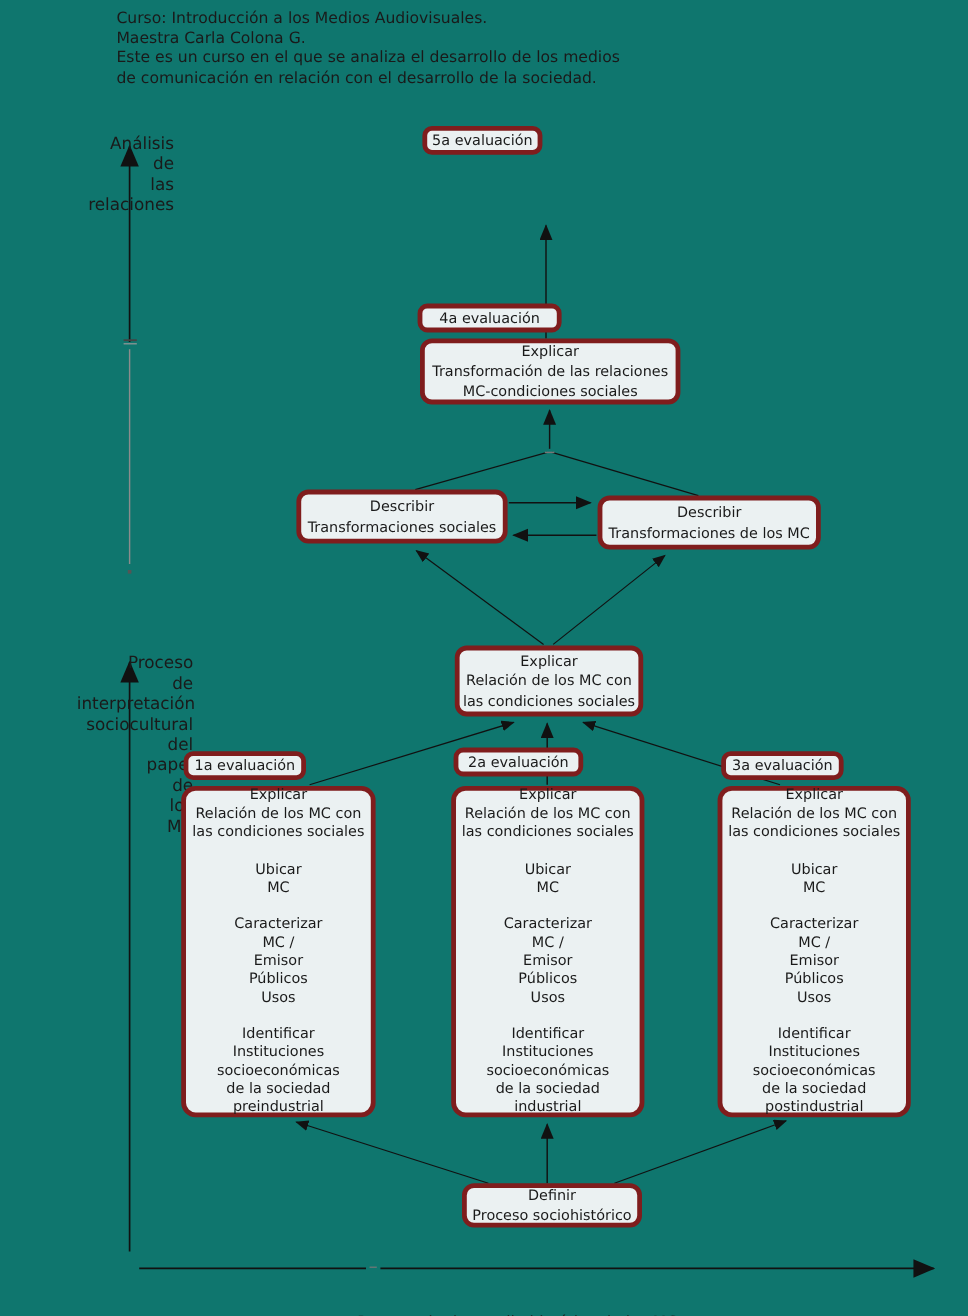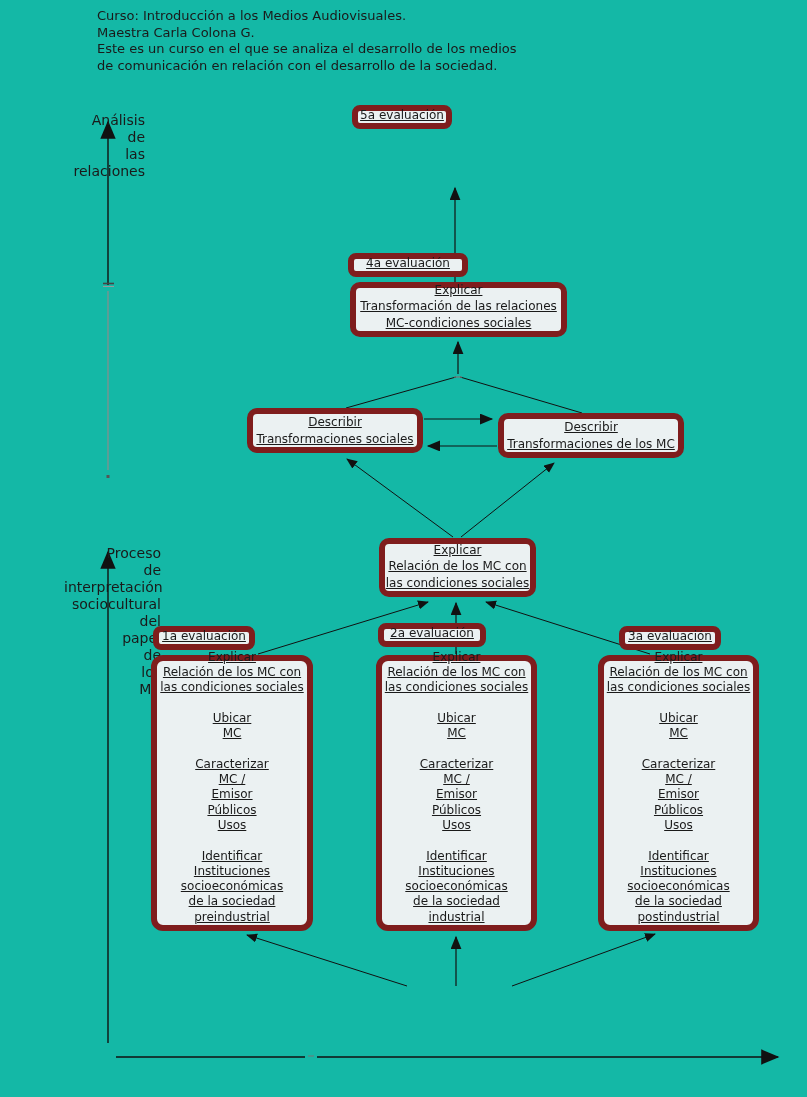--- a/index.html
+++ b/index.html
@@ -1,25 +1,25 @@
 <!DOCTYPE html>
 <html><head>
 <meta charset="utf-8">
 <style>
   html,body{margin:0;padding:0;background:#ffffff;}
   #canvas{
-    position:relative;width:807px;height:1097px;background:#14b8a6;
+    position:relative;width:807px;height:1097px;background:#0f766e;
     font-family:"DejaVu Sans","Liberation Sans",sans-serif;color:#1a1a1a;overflow:hidden;
   }
   #arrows{position:absolute;left:0;top:0;z-index:0;}
   .node{
     position:absolute;z-index:1;box-sizing:border-box;
-    background:#ebf1f2;border:6px solid #7f1d1d;border-radius:10px;
+    background:#ebf1f2;border:4px solid #7f1d1d;border-radius:10px;
     text-align:center;font-size:12px;line-height:16.5px;white-space:nowrap;
-    display:flex;flex-direction:column;justify-content:flex-end;text-decoration:underline;
+    display:flex;flex-direction:column;justify-content:center;
   }
   .node .inner{width:100%;}
   .eval{border-radius:8px;font-size:12px;}
   .big{border-radius:12px;line-height:15.3px;}
   .hdr{
     position:absolute;left:97px;top:8px;z-index:1;font-size:13px;line-height:16.5px;
     white-space:nowrap;
   }
   .ylab{
     position:absolute;z-index:1;text-align:right;font-size:14px;line-height:17px;white-space:nowrap;margin-left:48px;
@@ -108,28 +108,31 @@
   <div class="node" style="left:379px;top:538px;width:157px;height:59px;">
       <div class="inner">Explicar<br>Relación de los MC con<br>las condiciones sociales</div>
     </div>
 
   <div class="node eval" style="left:153px;top:626px;width:102px;height:24px;">
       <div class="inner">1a evaluación</div>
     </div>
   <div class="node eval" style="left:378px;top:623px;width:108px;height:24px;">
       <div class="inner">2a evaluación</div>
     </div>
-  <div class="node eval" style="left:601px;top:626px;width:102px;height:24px;margin-left:18px;">
+  <div class="node eval" style="left:601px;top:626px;width:102px;height:24px;">
       <div class="inner">3a evaluación</div>
     </div>
 
   <div class="node big" style="left:151px;top:655px;width:162px;height:276px;">
       <div class="inner">Explicar<br>Relación de los MC con<br>las condiciones sociales<br><br>Ubicar<br>MC<br><br>Caracterizar<br>MC /<br>Emisor<br>Públicos<br>Usos<br><br>Identificar<br>Instituciones<br>socioeconómicas<br>de la sociedad<br>preindustrial</div>
     </div>
   <div class="node big" style="left:376px;top:655px;width:161px;height:276px;">
       <div class="inner">Explicar<br>Relación de los MC con<br>las condiciones sociales<br><br>Ubicar<br>MC<br><br>Caracterizar<br>MC /<br>Emisor<br>Públicos<br>Usos<br><br>Identificar<br>Instituciones<br>socioeconómicas<br>de la sociedad<br>industrial</div>
     </div>
   <div class="node big" style="left:598px;top:655px;width:161px;height:276px;">
       <div class="inner">Explicar<br>Relación de los MC con<br>las condiciones sociales<br><br>Ubicar<br>MC<br><br>Caracterizar<br>MC /<br>Emisor<br>Públicos<br>Usos<br><br>Identificar<br>Instituciones<br>socioeconómicas<br>de la sociedad<br>postindustrial</div>
     </div>
 
+  <div class="node" style="left:385px;top:986px;width:150px;height:37px;">
+      <div class="inner">Definir<br>Proceso sociohistórico</div>
+    </div>
 
 </div>
 
 </body></html>

